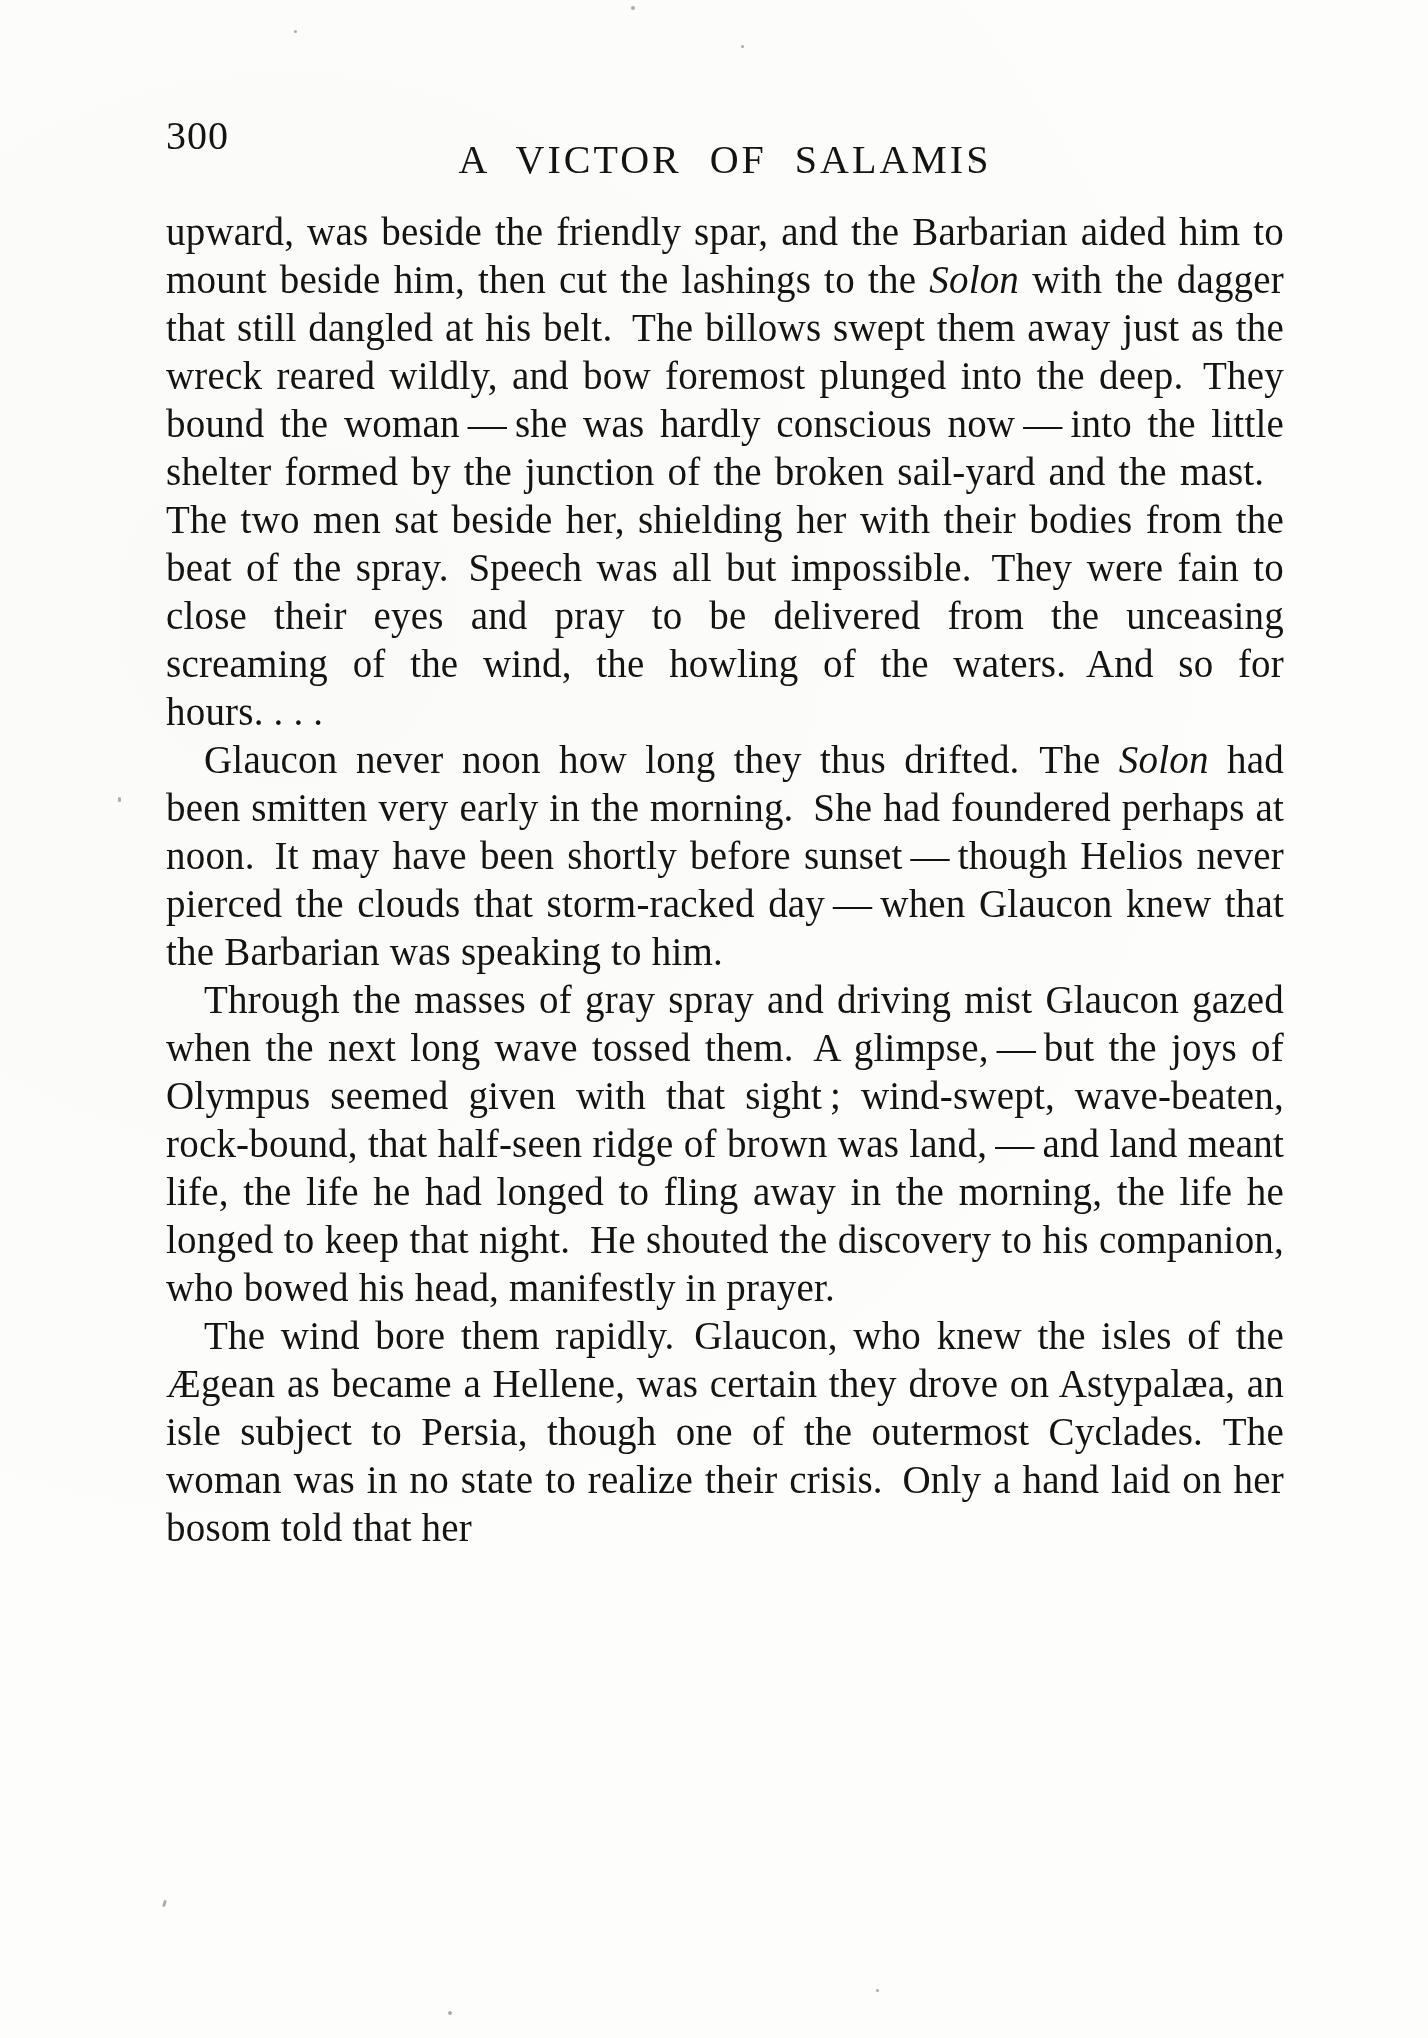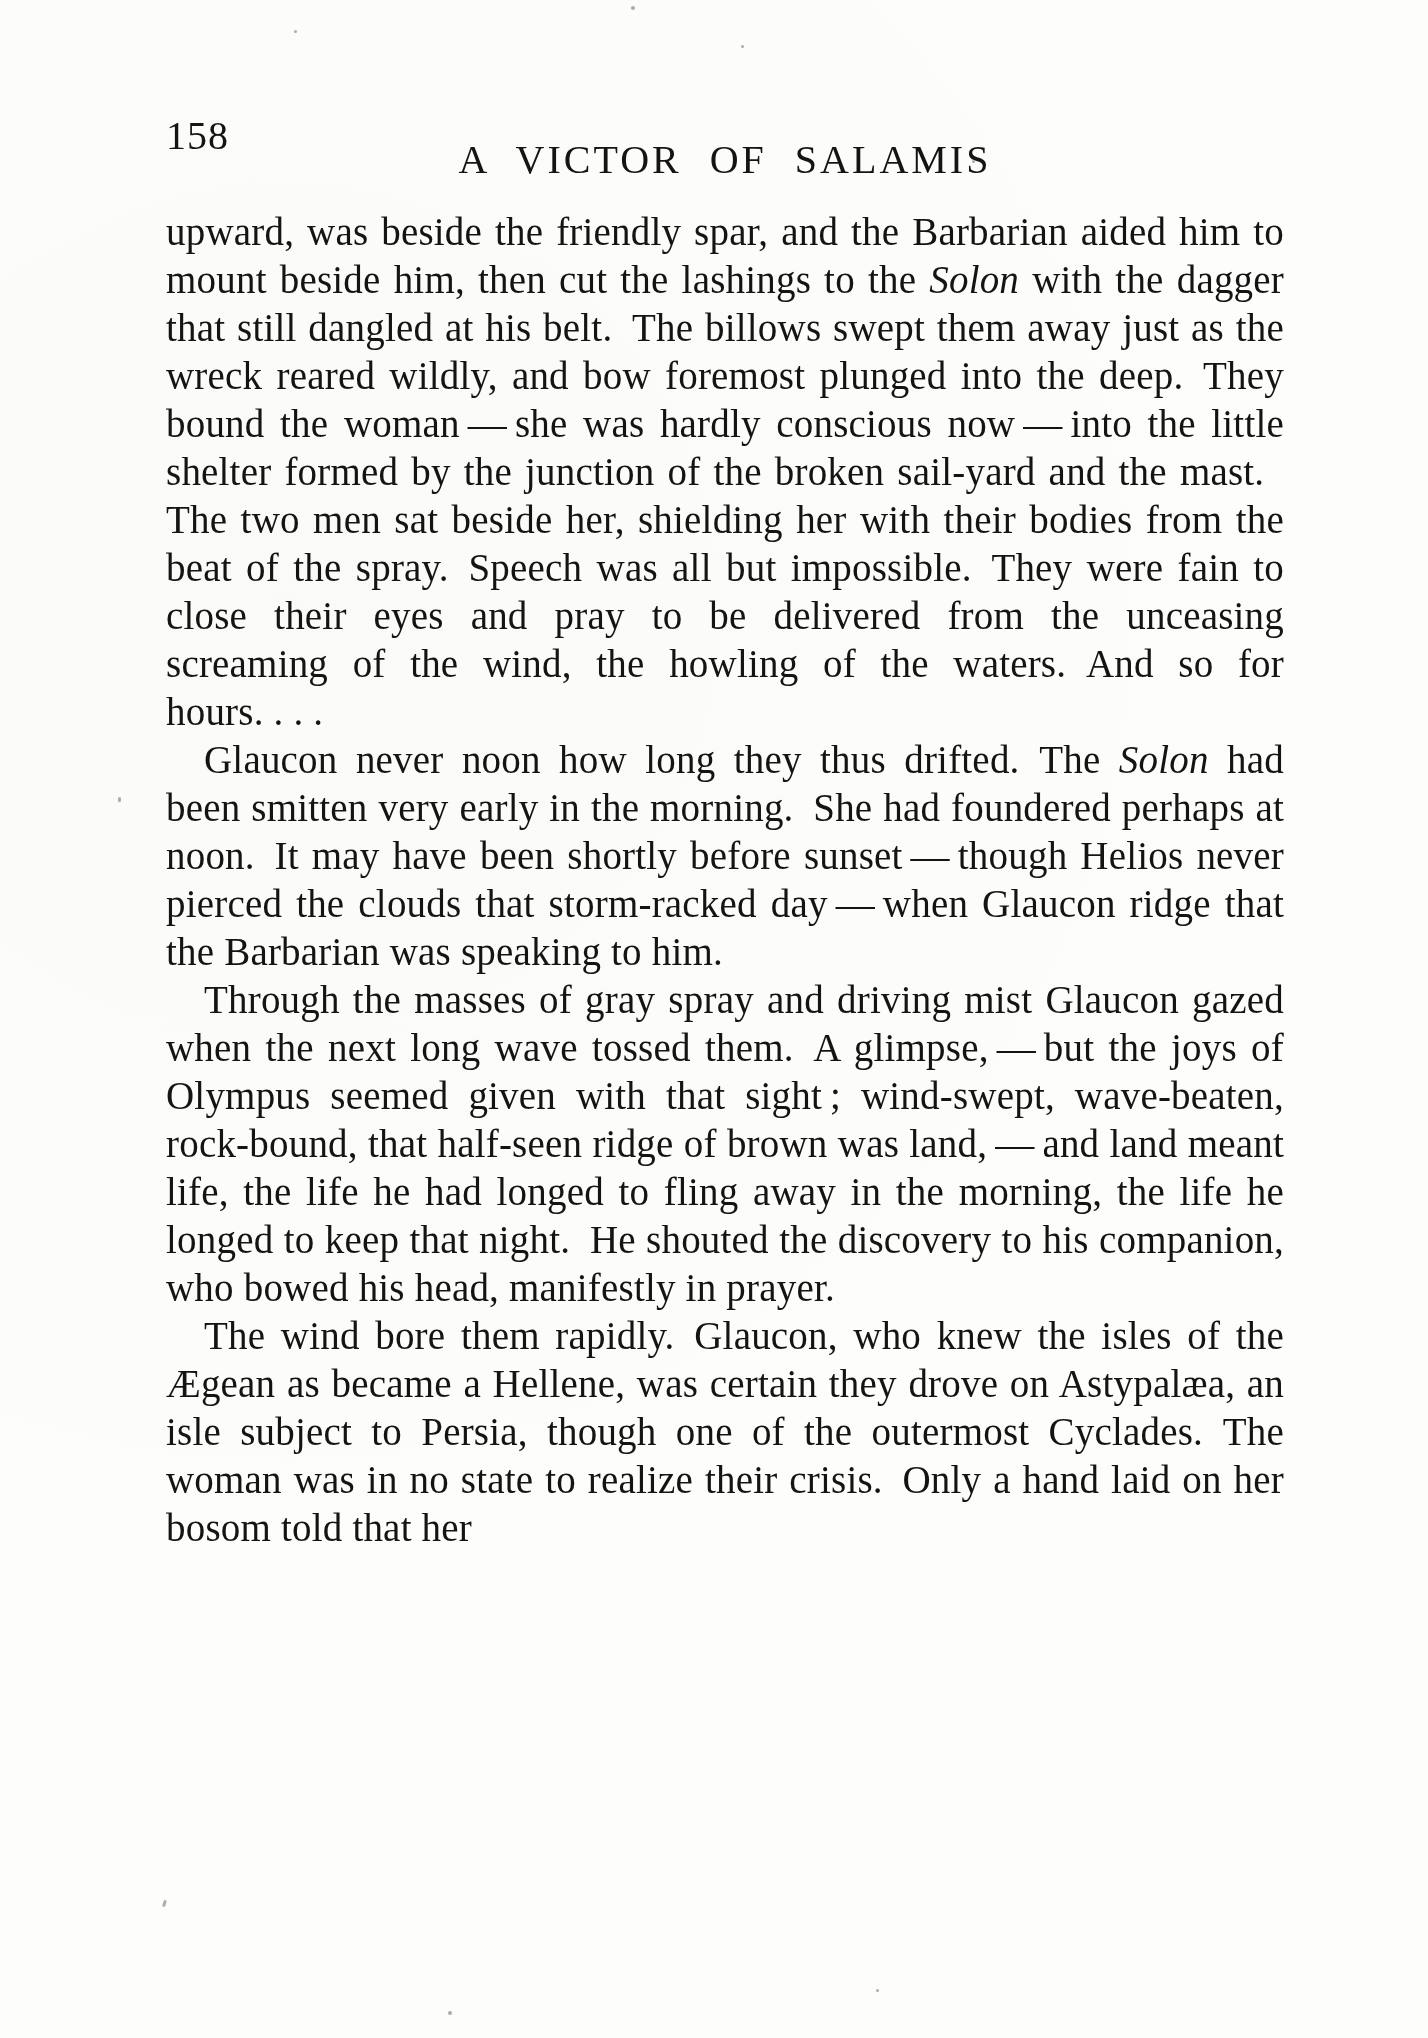--- a/index.html
+++ b/index.html
@@ -65,27 +65,27 @@
     border-radius: 50%;
     opacity: 0.55;
   }
 </style>
 </head>
 <body>
 
 <div class="scan-page">
 
   <div class="page-header">
-    <span class="page-number">158</span>
+    <span class="page-number">300</span>
     <span class="running-title">A VICTOR OF SALAMIS</span>
   </div>
 
   <div class="body-text">
       <p class=""><span>upward, was beside the friendly spar, and the Barbarian aided him to mount beside him, then cut the lashings to the </span><i>Solon</i><span> with the dagger that still dangled at his belt. The billows swept them away just as the wreck reared wildly, and bow foremost plunged into the deep. They bound the woman — she was hardly conscious now — into the little shelter formed by the junction of the broken sail-yard and the mast. The two men sat beside her, shielding her with their bodies from the beat of the spray. Speech was all but impossible. They were fain to close their eyes and pray to be delivered from the unceasing screaming of the wind, the howling of the waters. And so for hours.&nbsp;.&nbsp;.&nbsp;.</span></p>
-      <p class="indent"><span>Glaucon never noon how long they thus drifted. The </span><i>Solon</i><span> had been smitten very early in the morning. She had foundered perhaps at noon. It may have been shortly before sunset — though Helios never pierced the clouds that storm-racked day — when Glaucon ridge that the Barbarian was speaking to him.</span></p>
+      <p class="indent"><span>Glaucon never noon how long they thus drifted. The </span><i>Solon</i><span> had been smitten very early in the morning. She had foundered perhaps at noon. It may have been shortly before sunset — though Helios never pierced the clouds that storm-racked day — when Glaucon knew that the Barbarian was speaking to him.</span></p>
       <p class="indent"><span>Through the masses of gray spray and driving mist Glaucon gazed when the next long wave tossed them. A glimpse, — but the joys of Olympus seemed given with that sight ; wind-swept, wave-beaten, rock-bound, that half-seen ridge of brown was land, — and land meant life, the life he had longed to fling away in the morning, the life he longed to keep that night. He shouted the discovery to his companion, who bowed his head, manifestly in prayer.</span></p>
       <p class="indent"><span>The wind bore them rapidly. Glaucon, who knew the isles of the Ægean as became a Hellene, was certain they drove on Astypalæa, an isle subject to Persia, though one of the outermost Cyclades. The woman was in no state to realize their crisis. Only a hand laid on her bosom told that her</span></p>
     </div>
 
   <span class="speck" style="left:631px; top:6px;  width:4px; height:4px;"></span>
   <span class="speck" style="left:294px; top:30px; width:3px; height:3px;"></span>
   <span class="speck" style="left:741px; top:45px; width:3px; height:3px;"></span>
   <span class="speck" style="left:972px; top:160px; width:3px; height:3px;"></span>
   <span class="speck" style="left:118px; top:797px; width:3px; height:5px; border-radius:2px;"></span>
   <span class="speck" style="left:163px; top:1900px; width:3px; height:7px; border-radius:2px; transform:rotate(18deg);"></span>

